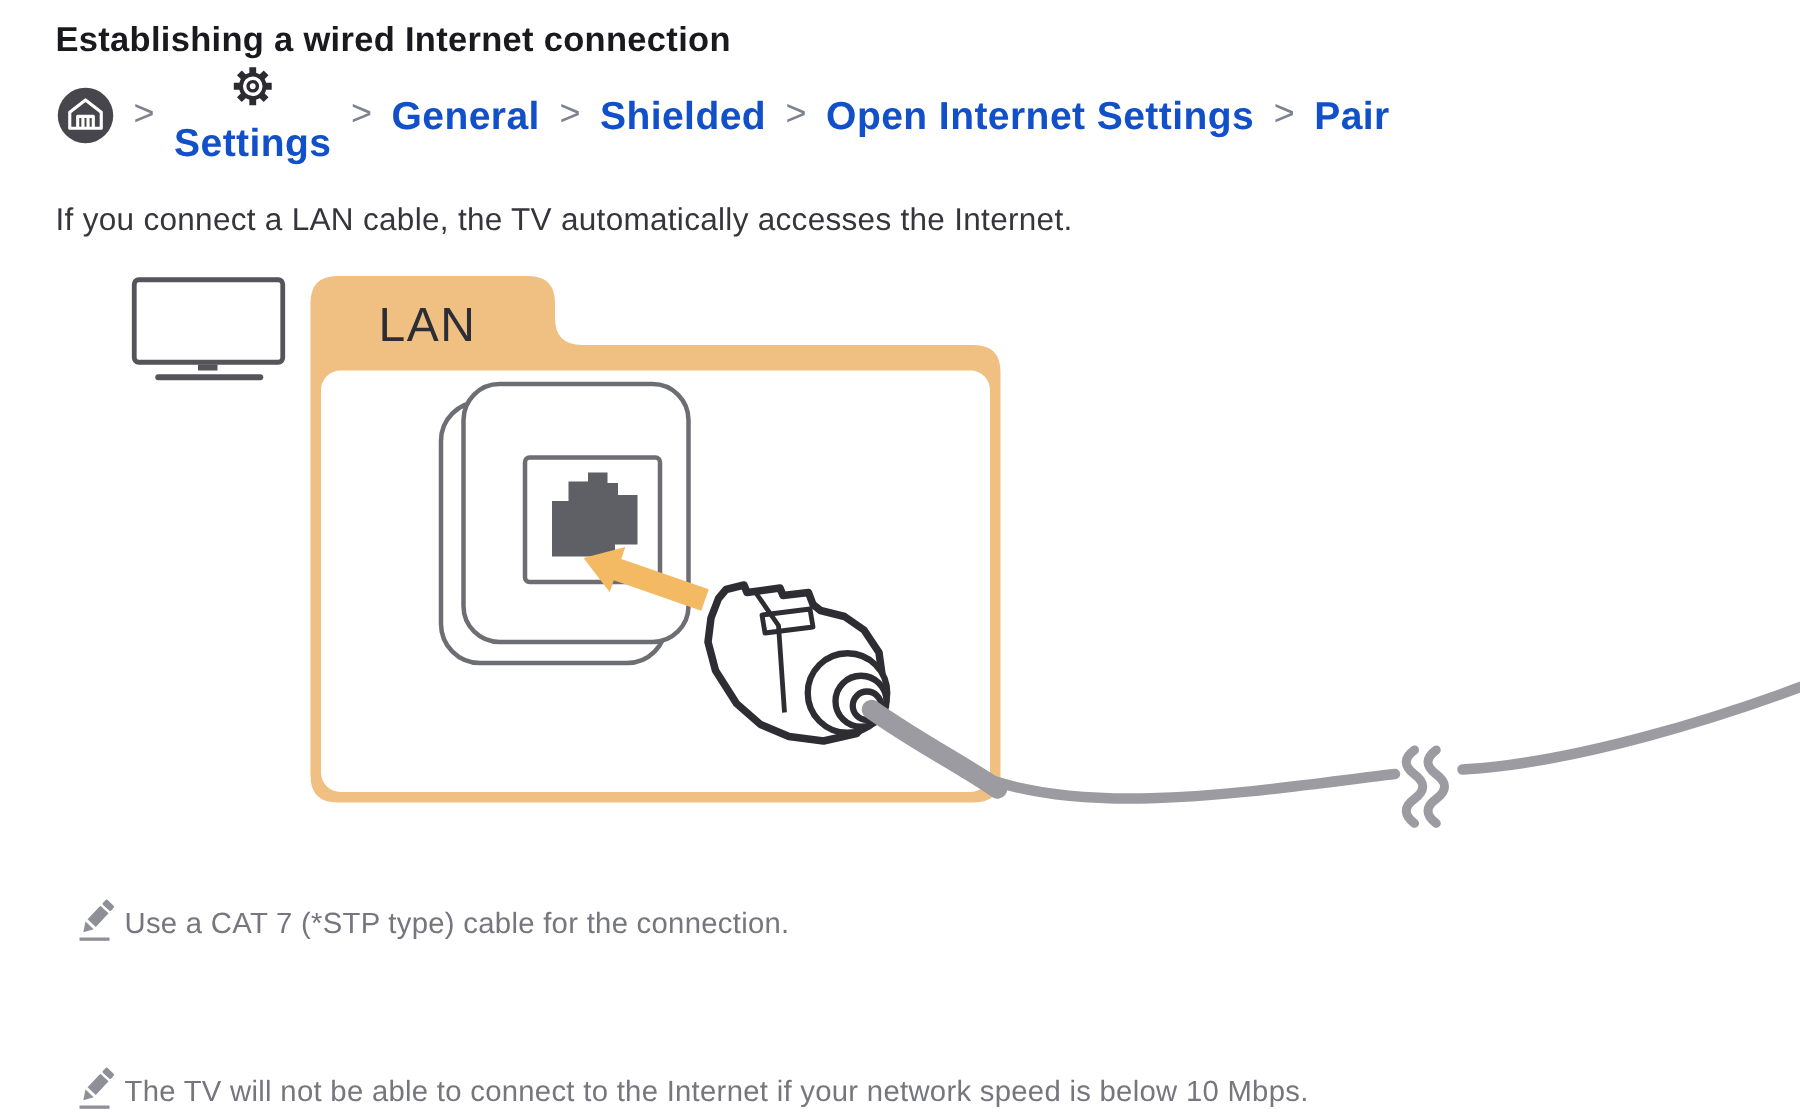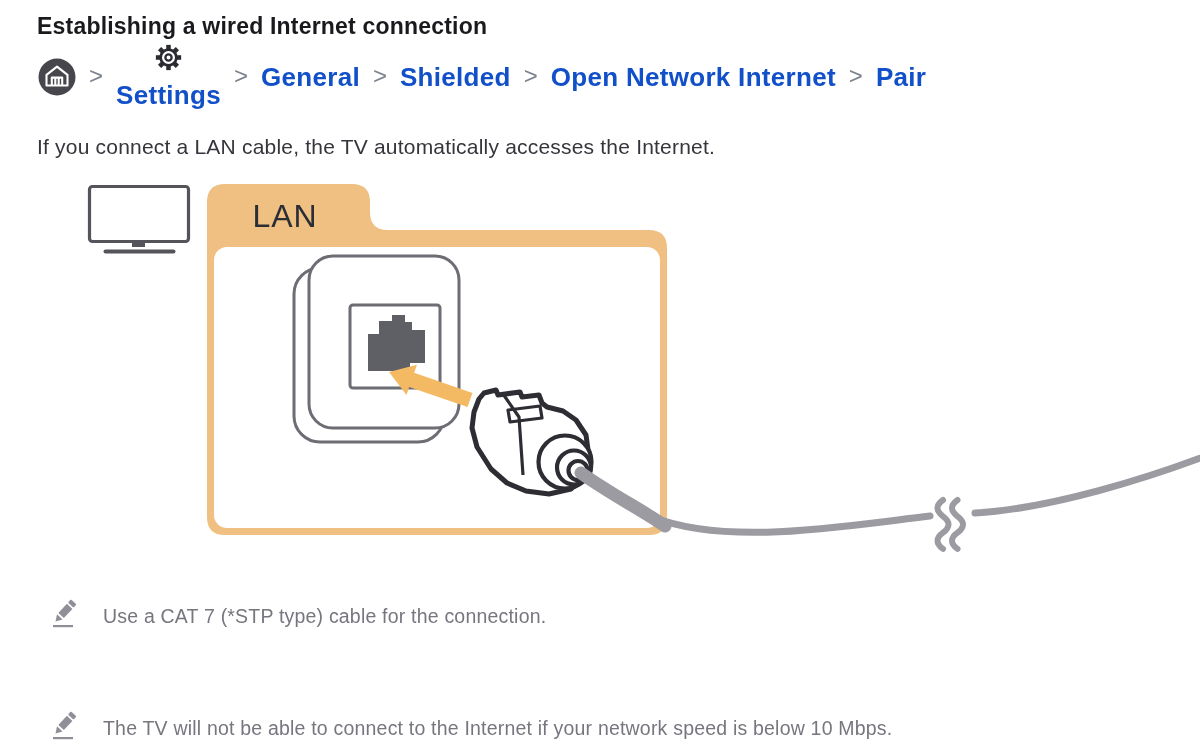--- a/index.html
+++ b/index.html
@@ -20,21 +20,21 @@
     display:flex; align-items:center; gap:8px; cursor:pointer;flex-direction:column;
   }
   .sep { color:#7c828e; font-size:24px; font-weight:400; padding-bottom:2px; }
   .home-btn { display:flex; align-items:center; cursor:pointer; }
   .intro {
     position:absolute; left:0; top:114px; font-size:21px; color:#35353c;
     letter-spacing:0.2px; white-space:nowrap;
   }
   .diagram-svg { position:absolute; left:0; top:0; pointer-events:none; }
   .note {
-    position:absolute; left:14px; display:flex; gap:24px;
+    position:absolute; left:14px; display:flex; gap:4px;
     font-size:19.5px; color:#76767e; letter-spacing:0.2px;
   }
   .note .note-text { line-height:38px; }
   .note svg { flex:0 0 auto; margin-top:2px; }
   .note-1 { top:597px; }
   .note-2 { top:709px; }
 </style>
 </head>
 <body>
 
@@ -76,21 +76,21 @@
     <span class="sep">&gt;</span>
     <span class="crumb-link">
       <span>General</span>
     </span>
     <span class="sep">&gt;</span>
     <span class="crumb-link">
       <span>Shielded</span>
     </span>
     <span class="sep">&gt;</span>
     <span class="crumb-link">
-      <span>Open Network Internet</span>
+      <span>Open Internet Settings</span>
     </span>
     <span class="sep">&gt;</span>
     <span class="crumb-link">
       <span>Pair</span>
     </span>
   </nav>
 
   <p class="intro">If you connect a LAN cable, the TV automatically accesses the Internet.</p>
 
   <svg class="diagram-svg" width="1200" height="744" viewBox="0 0 1200 744">

